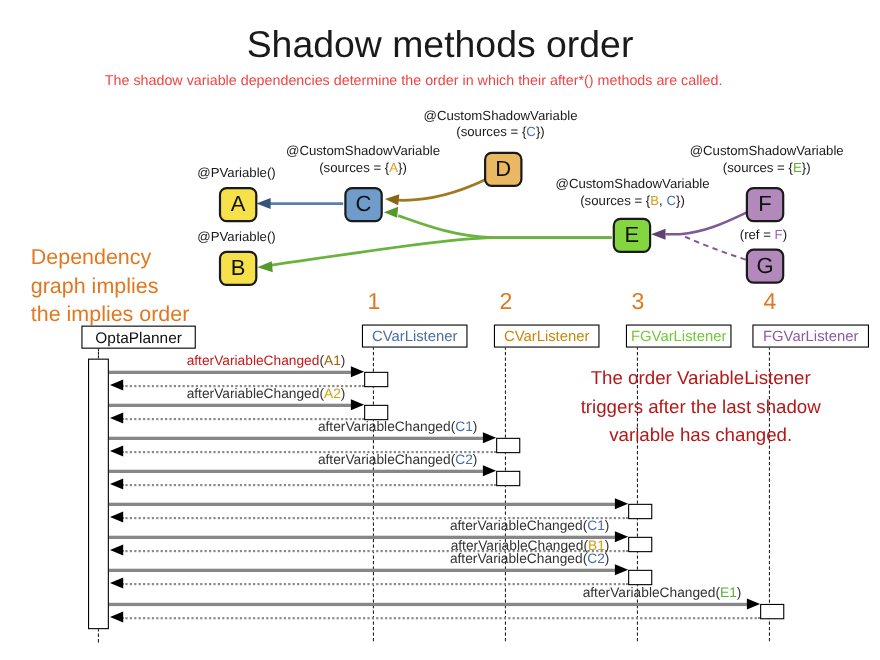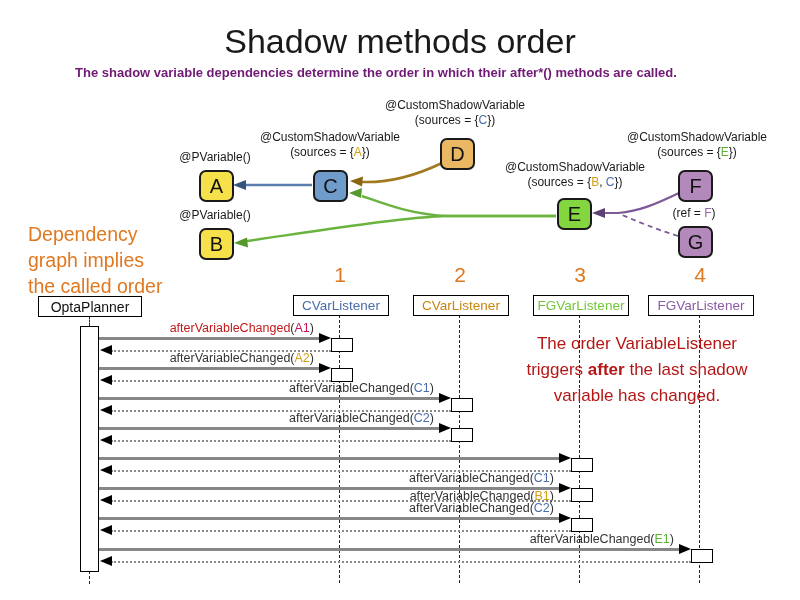--- a/index.html
+++ b/index.html
@@ -2,43 +2,43 @@
 <html><head>
 <meta charset="utf-8">
 <style>
   html,body{margin:0;padding:0;}
   body{
     width:800px;height:600px;position:relative;overflow:hidden;
     background:#ffffff;font-family:"Liberation Sans",sans-serif;color:#111;
   }
   .abs{position:absolute;}
   #title{top:22px;left:0;width:800px;text-align:center;font-size:34px;color:#1a1a1a;white-space:nowrap;}
-  #subtitle{top:65px;left:0;width:752px;text-align:center;font-size:13px;color:#701a75;font-weight:bold;}
+  #subtitle{top:65px;left:0;width:752px;text-align:center;font-size:13px;color:#ef4444;}
   .node{
     position:absolute;width:31px;height:28px;border:2px solid #1a1a1a;border-radius:7px;
     display:flex;align-items:center;justify-content:center;font-size:20px;color:#111;box-sizing:content-box;
   }
   .ann{position:absolute;transform:translateX(-50%);text-align:center;font-size:12px;line-height:15px;color:#1a1a1a;white-space:nowrap;}
   #left-caption{left:28px;top:221px;font-size:19.5px;line-height:26px;}
   #svg-arrows{left:0;top:0;pointer-events:none;}
   .stepnum{position:absolute;transform:translateX(-50%);top:263px;font-size:21px;}
   .lifeline{position:absolute;width:0;border-left:1.5px dashed #222;z-index:1;}
   .actor-box{
     position:absolute;background:#fff;border:1.4px solid #000;display:flex;align-items:center;justify-content:center;
-    font-size:13.5px;z-index:4;white-space:nowrap;
+    font-size:13.5px;z-index:4;white-space:nowrap;margin-left:36px;
   }
   #activation-bar{left:80px;top:326px;width:17px;height:244px;background:#fff;border:1.6px solid #000;z-index:3;}
   .msg-label{position:absolute;font-size:12.5px;white-space:nowrap;z-index:3;}
   .call-line{position:absolute;height:3px;background:#878787;z-index:2;}
   .call-head{position:absolute;width:0;height:0;border-top:5.5px solid transparent;border-bottom:5.5px solid transparent;border-left:12px solid #000;z-index:3;}
   .ret-line{position:absolute;height:0;border-top:2px dotted #8a8a8a;z-index:2;}
   .ret-head{position:absolute;width:0;height:0;border-top:5.5px solid transparent;border-bottom:5.5px solid transparent;border-right:12px solid #000;z-index:3;}
   .act-rect{position:absolute;width:20px;height:12px;background:#fff;border:1.5px solid #000;z-index:3;}
   #right-note{left:487px;top:331px;width:300px;text-align:center;font-size:17px;line-height:26px;z-index:5;}
-  #right-note b{font-weight:bold;}
+  #right-note b{font-weight:normal;}
 </style>
 </head>
 <body>
 
 <div id="title" class="abs">Shadow methods order</div>
 <div id="subtitle" class="abs">The shadow variable dependencies determine the order in which their after*() methods are called.</div>
 
 <svg id="svg-arrows" class="abs" width="800" height="600" viewBox="0 0 800 600">
 
   <line x1="312" y1="185" x2="245" y2="185" stroke="#5b7fad" stroke-width="2.5"></line>
@@ -90,21 +90,21 @@
       <div><span>(sources = {</span><span style="color: rgb(92, 179, 50);">E</span><span>})</span></div>
     </div>
     <div class="ann" style="left: 694px; top: 206px;">
       <div><span>(ref = </span><span style="color: rgb(154, 100, 171);">F</span><span>)</span></div>
     </div>
   </div>
 
 <div id="left-caption" class="abs" style="color: rgb(224, 120, 32);">
   <div>Dependency</div>
   <div>graph implies</div>
-  <div>the called order</div>
+  <div>the implies order</div>
 </div>
 
 <div id="right-note" class="abs" style="color: rgb(181, 23, 23);">
   <div><span>The order VariableListener</span></div>
   <div><span>triggers </span><b>after</b><span> the last shadow</span></div>
   <div><span>variable has changed.</span></div>
 </div>
 
 <div class="actor-box" id="optaplanner-box" style="left:38px;top:296px;width:102px;height:19px;font-size:14px;">OptaPlanner</div>
 <div class="lifeline" style="left:89px;top:316px;height:10px;"></div>
@@ -117,21 +117,21 @@
     <div class="actor-box" style="left: 293px; top: 295px; width: 94px; height: 19px; color: rgb(74, 109, 167);">CVarListener</div>
     <div class="lifeline" style="left: 459px; top: 315px; height: 268px;"></div>
     <div class="stepnum" style="left: 460px; color: rgb(224, 120, 32);">2</div>
     <div class="actor-box" style="left: 413px; top: 295px; width: 94px; height: 19px; color: rgb(200, 134, 11);">CVarListener</div>
     <div class="lifeline" style="left: 579px; top: 315px; height: 268px;"></div>
     <div class="stepnum" style="left: 580px; color: rgb(224, 120, 32);">3</div>
     <div class="actor-box" style="left: 533px; top: 295px; width: 94px; height: 19px; color: rgb(113, 200, 55);">FGVarListener</div>
     <div class="lifeline" style="left: 699px; top: 315px; height: 268px;"></div>
     <div class="stepnum" style="left: 700px; color: rgb(224, 120, 32);">4</div>
     <div class="actor-box" style="left: 648px; top: 295px; width: 104px; height: 19px; color: rgb(138, 91, 165);">FGVarListener</div>
-    <div class="msg-label" style="right: 486px; top: 321px;"><span style="color: rgb(196, 26, 26);">afterVariableChanged</span><span style="color: rgb(51, 51, 51);">(</span><span style="color: #be185d;">A1</span><span style="color: rgb(51, 51, 51);">)</span></div>
+    <div class="msg-label" style="right: 486px; top: 321px;"><span style="color: rgb(196, 26, 26);">afterVariableChanged</span><span style="color: rgb(51, 51, 51);">(</span><span style="color: #a16207;">A1</span><span style="color: rgb(51, 51, 51);">)</span></div>
     <div class="call-line" style="left: 99px; width: 220px; top: 337px;"></div>
     <div class="call-head" style="left: 319px; top: 333px;"></div>
     <div class="act-rect" style="left: 331px; top: 338px;"></div>
     <div class="ret-line" style="left: 111px; width: 220px; top: 350px;"></div>
     <div class="ret-head" style="left: 100px; top: 345px;"></div>
     <div class="msg-label" style="right: 486px; top: 351px;"><span style="color: rgb(51, 51, 51);">afterVariableChanged</span><span style="color: rgb(51, 51, 51);">(</span><span style="color: rgb(212, 160, 23);">A2</span><span style="color: rgb(51, 51, 51);">)</span></div>
     <div class="call-line" style="left: 99px; width: 220px; top: 367px;"></div>
     <div class="call-head" style="left: 319px; top: 363px;"></div>
     <div class="act-rect" style="left: 331px; top: 368px;"></div>
     <div class="ret-line" style="left: 111px; width: 220px; top: 380px;"></div>

